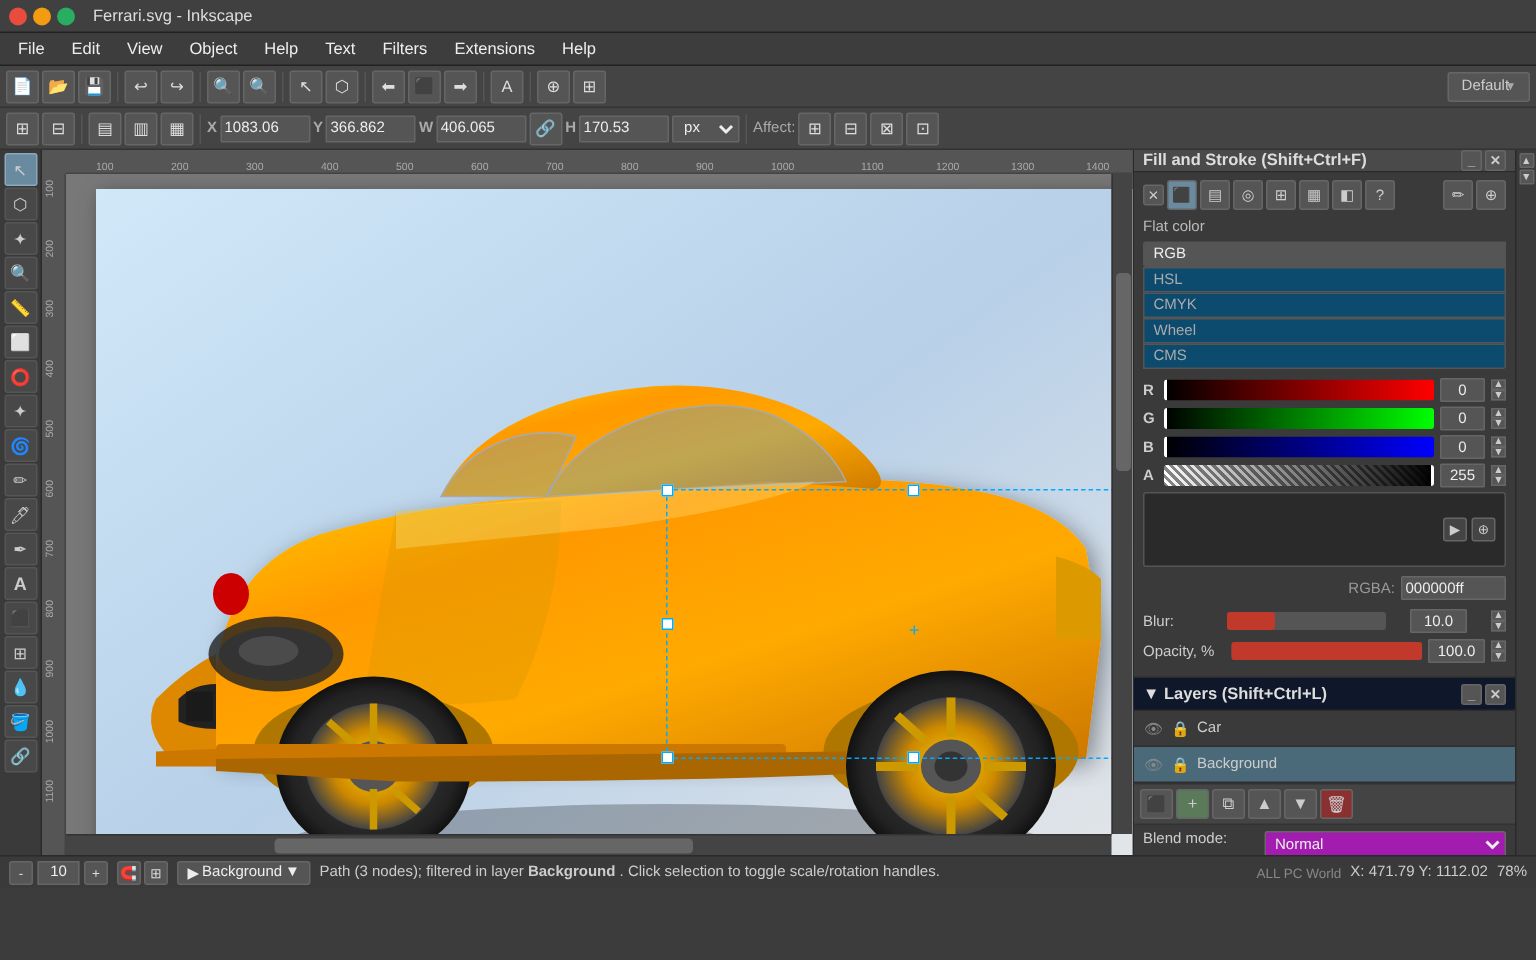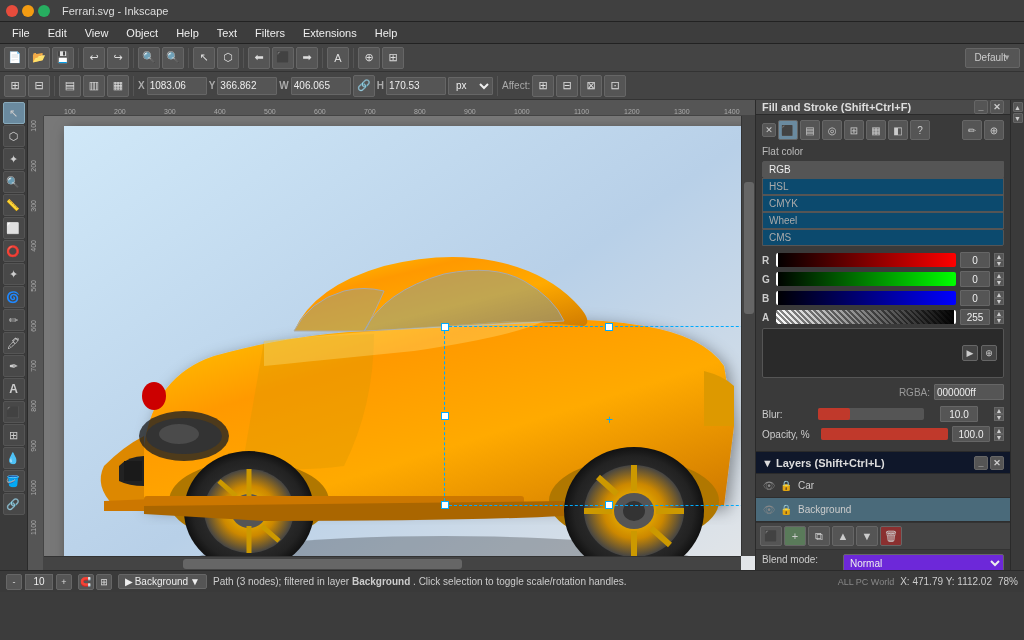--- a/index.html
+++ b/index.html
@@ -359,21 +359,21 @@
       cursor: pointer; font-size: 11px; color: #ccc;
     }
     .lt-btn.red { background: #8a3030; }
 
     .blend-row {
       display: flex; align-items: flex-start; gap: 16px;
       padding: 4px 6px; border-bottom: 1px solid #2a2a2a;
     }
     .blend-label { font-size: 10px; color: #ccc; width: 65px; }
     .blend-select {
-      flex: 1; height: 18px; background: #6d28d9; border: 1px solid #666;
+      flex: 1; height: 18px; background: #a21caf; border: 1px solid #666;
       color: #eee; font-size: 10px; border-radius: 2px; padding: 0 2px;
     }
 
     .layer-opacity-row {
       display: flex; align-items: center; gap: 4px;
       padding: 4px 6px;
     }
 
     
     .right-strip {

